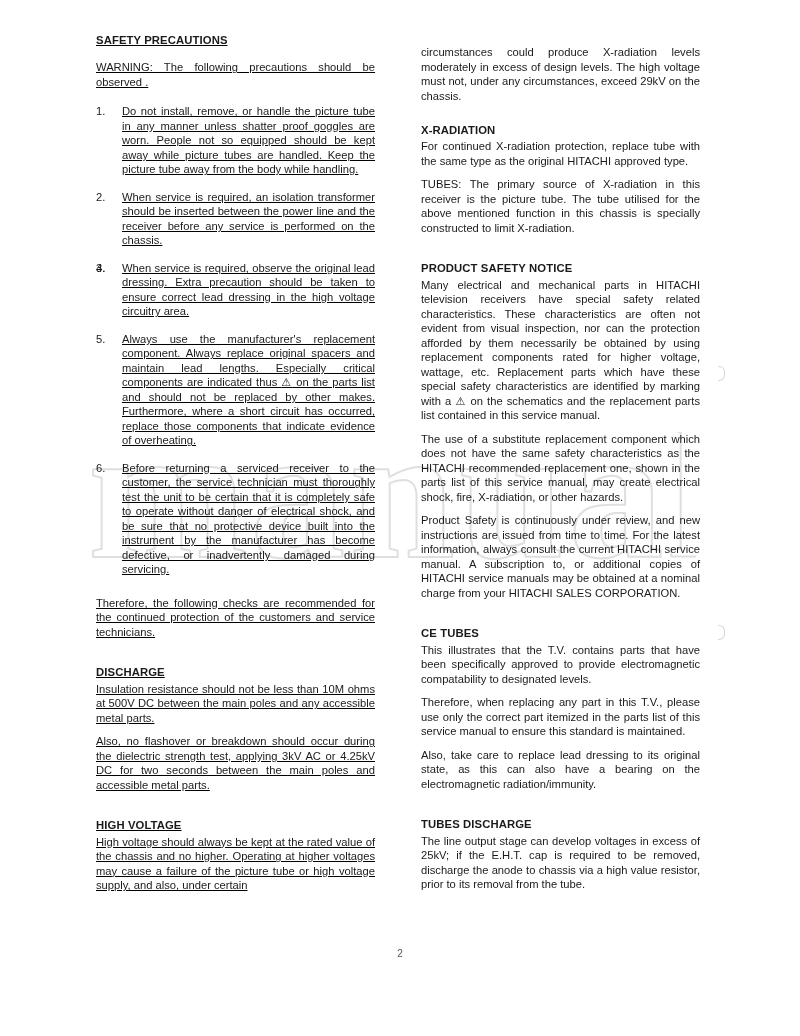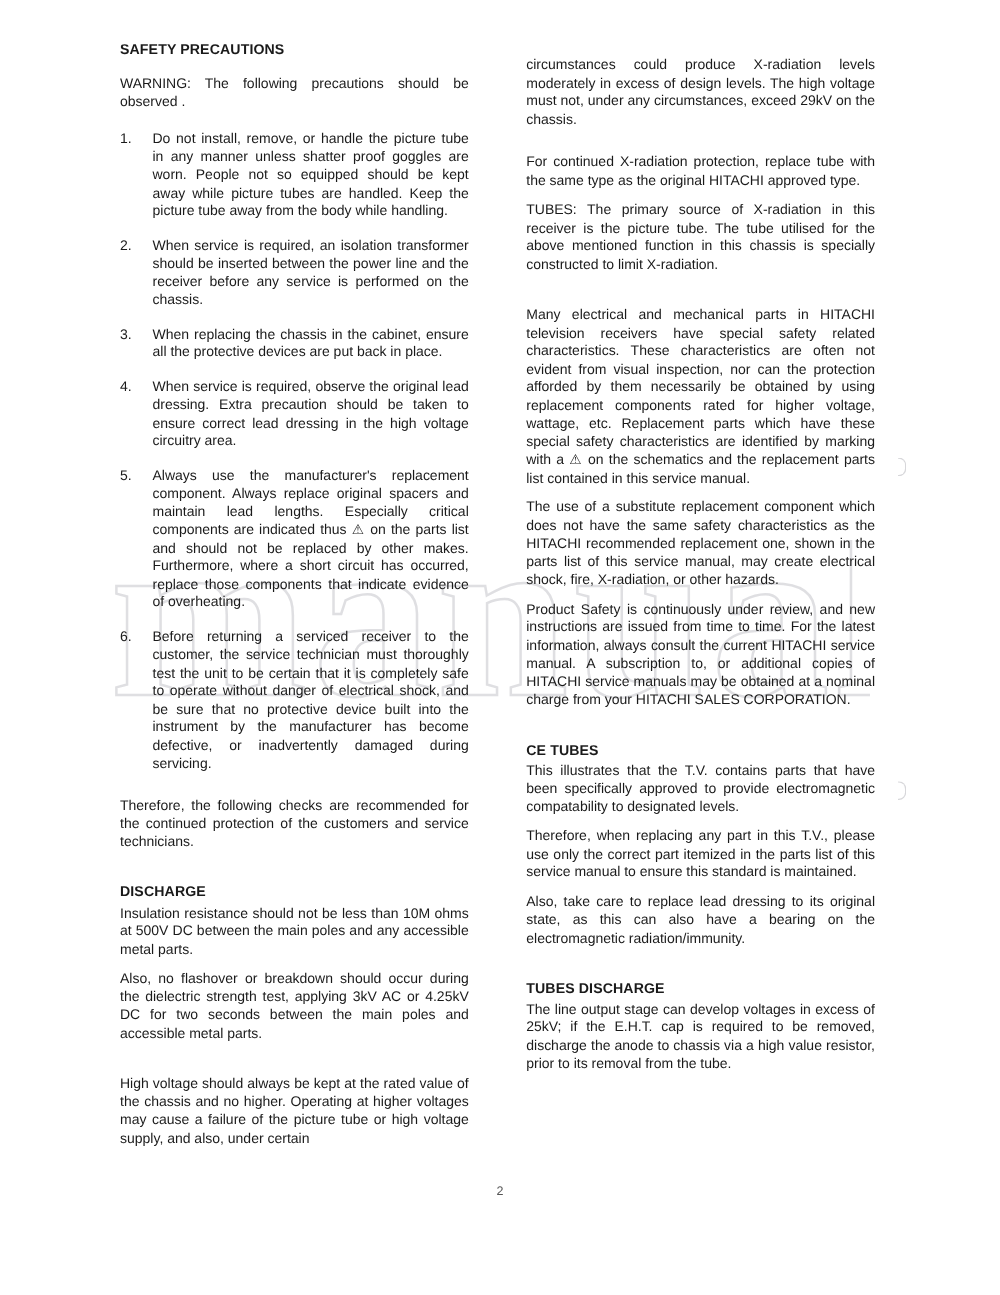--- a/index.html
+++ b/index.html
@@ -50,21 +50,21 @@
     top: 0;
     width: 800px;
     height: 1036px;
     z-index: 2;
   }
   .col {
     position: absolute;
     top: 33px;
     width: 279px;
   }
-  .col-left  { left: 96px; }
+  .col-left  { left: 96px; text-decoration: underline; }
   .col-right { left: 421px; margin-top: 12px; }
 
   h2.sec-head {
     font-size: 11.3px;
     font-weight: 700;
     color: #1a1a1a;
     margin: 0 0 2px 0;
     letter-spacing: 0.1px;
     line-height: 1.28;
   }
@@ -162,21 +162,20 @@
           <li>
             <span class="num">1.</span>
             <span>Do not install, remove, or handle the picture tube in any manner unless shatter proof goggles are worn. People not so equipped should be kept away while picture tubes are handled. Keep the picture tube away from the body while handling.</span>
           </li>
           <li>
             <span class="num">2.</span>
             <span>When service is required, an isolation transformer should be inserted between the power line and the receiver before any service is performed on the chassis.</span>
           </li>
           <li>
             <span class="num">3.</span>
-            <span>When replacing the chassis in the cabinet, ensure all the protective devices are put back in place.</span>
           </li>
           <li>
             <span class="num">4.</span>
             <span>When service is required, observe the original lead dressing. Extra precaution should be taken to ensure correct lead dressing in the high voltage circuitry area.</span>
           </li>
           <li>
             <span class="num">5.</span>
             <span>Always use the manufacturer's replacement component. Always replace original spacers and maintain lead lengths. Especially critical components are indicated thus </span><span class="tri">⚠</span><span> on the parts list and should not be replaced by other makes. Furthermore, where a short circuit has occurred, replace those components that indicate evidence of overheating.</span>
           </li>
           <li>
@@ -193,39 +192,42 @@
 
       <div class="sec">
         <h2 class="sec-head">DISCHARGE</h2>
         <p class="para">Insulation resistance should not be less than 10M ohms at 500V DC between the main poles and any accessible metal parts.</p>
         <p class="para">Also, no flashover or breakdown should occur during the dielectric strength test, applying 3kV AC or 4.25kV DC for two seconds between the main poles and accessible metal parts.</p>
       </div>
 
       <div class="gap-lg"></div>
 
       <div class="sec">
+        <h2 class="sec-head">HIGH VOLTAGE</h2>
         <p class="para">High voltage should always be kept at the rated value of the chassis and no higher. Operating at higher voltages may cause a failure of the picture tube or high voltage supply, and also, under certain</p>
       </div>
 
     </div>
 
     <div class="col col-right">
 
       <p class="para">circumstances could produce X-radiation levels moderately in excess of design levels. The high voltage must not, under any circumstances, exceed 29kV on the chassis.</p>
 
       <div class="gap-md"></div>
 
       <div class="sec">
+        <h2 class="sec-head">X-RADIATION</h2>
         <p class="para">For continued X-radiation protection, replace tube with the same type as the original HITACHI approved type.</p>
         <p class="para">TUBES: The primary source of X-radiation in this receiver is the picture tube. The tube utilised for the above mentioned function in this chassis is specially constructed to limit X-radiation.</p>
       </div>
 
       <div class="gap-lg"></div>
 
       <div class="sec">
+        <h2 class="sec-head">PRODUCT SAFETY NOTICE</h2>
         <p class="para"><span>Many electrical and mechanical parts in HITACHI television receivers have special safety related characteristics. These characteristics are often not evident from visual inspection, nor can the protection afforded by them necessarily be obtained by using replacement components rated for higher voltage, wattage, etc. Replacement parts which have these special safety characteristics are identified by marking with a </span><span class="tri">⚠</span><span> on the schematics and the replacement parts list contained in this service manual.</span></p>
         <p class="para">The use of a substitute replacement component which does not have the same safety characteristics as the HITACHI recommended replacement one, shown in the parts list of this service manual, may create electrical shock, fire, X-radiation, or other hazards.</p>
         <p class="para">Product Safety is continuously under review, and new instructions are issued from time to time. For the latest information, always consult the current HITACHI service manual. A subscription to, or additional copies of HITACHI service manuals may be obtained at a nominal charge from your HITACHI SALES CORPORATION.</p>
       </div>
 
       <div class="gap-lg"></div>
 
       <div class="sec">
         <h2 class="sec-head">CE TUBES</h2>
         <p class="para">This illustrates that the T.V. contains parts that have been specifically approved to provide electromagnetic compatability to designated levels.</p>

